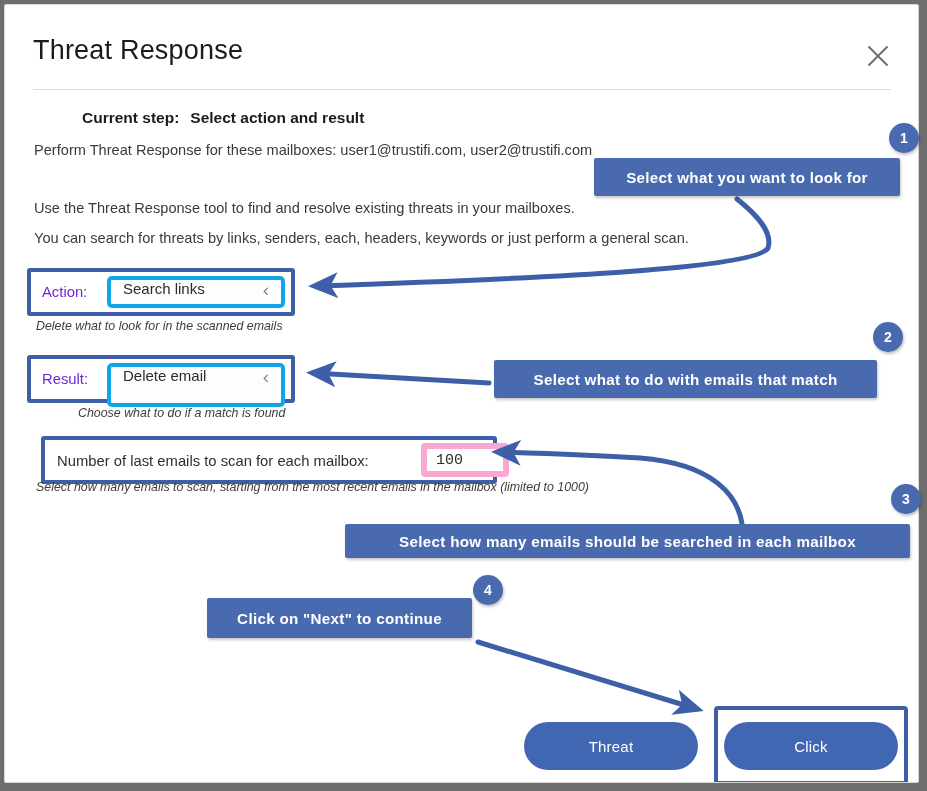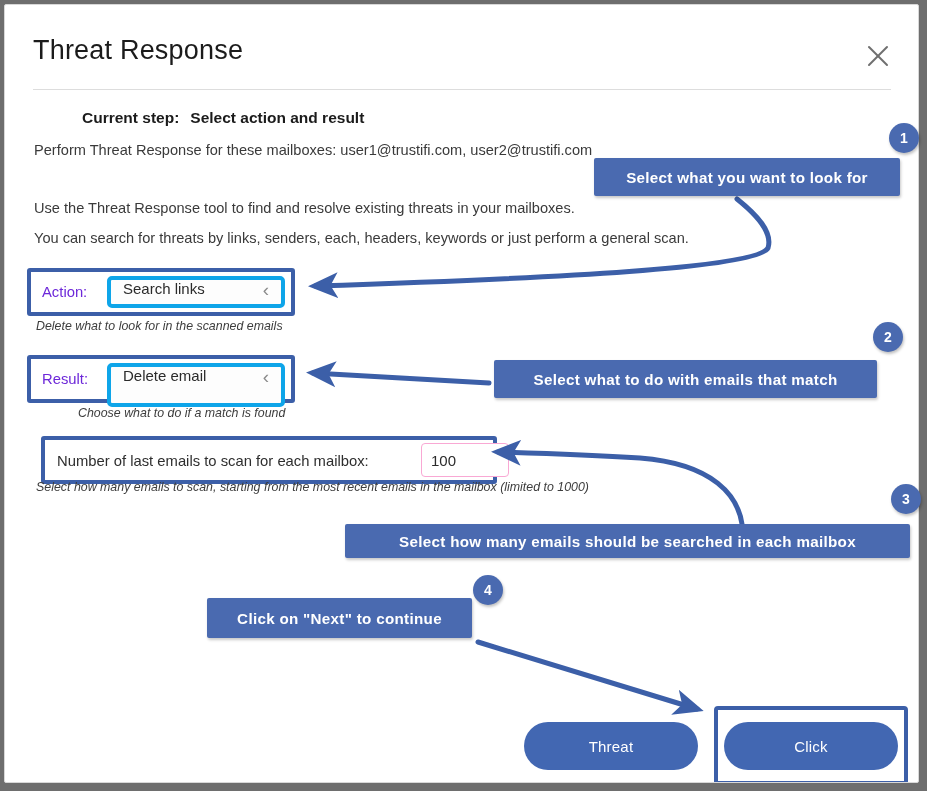--- a/index.html
+++ b/index.html
@@ -183,25 +183,25 @@
     font-size: 14.8px;
     color: #2e2e2e;
     white-space: nowrap;
   }
   .count-input {
     position: absolute;
     left: 376px;
     top: 3px;
     width: 88px;
     height: 34px;
-    border: 1px solid #f9a8d4;
+    border: 6px solid #f9a8d4;
     border-radius: 4px;
     background: #ffffff;
     box-sizing: border-box;
-    font-family: Liberation Sans, sans-serif;
+    font-family: Liberation Mono, monospace;
     font-size: 15px;
     color: #2b2b2b;
     padding: 0 9px;
     outline: none;
   }
 
   
   .btn {
     position: absolute;
     border: none;

